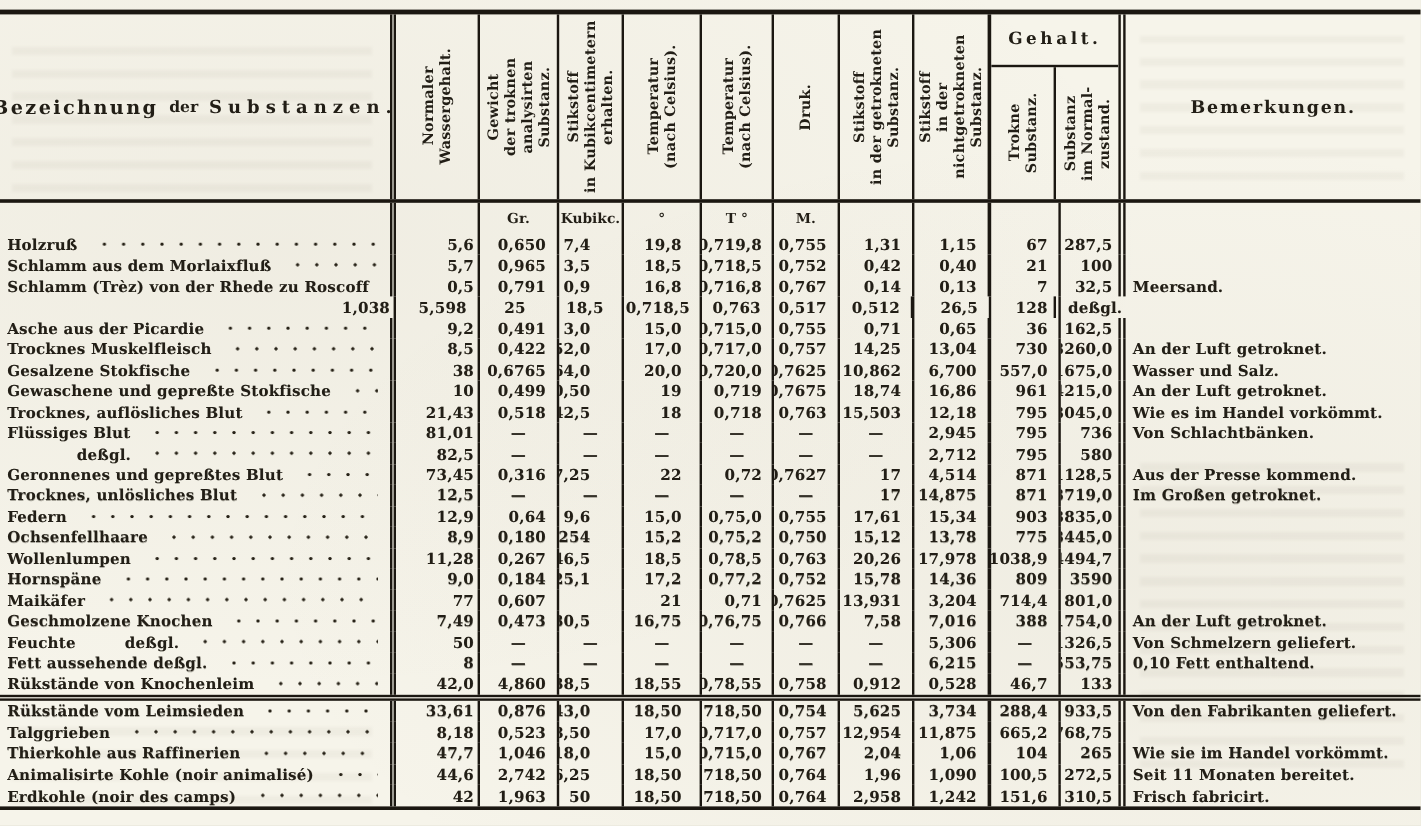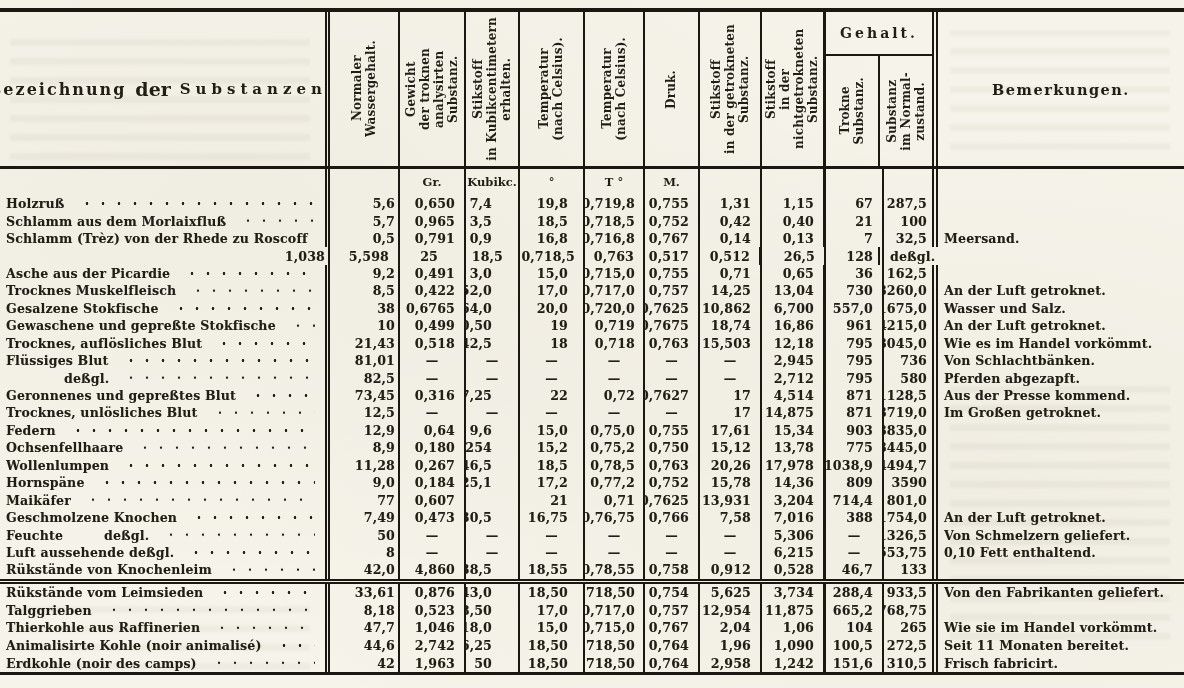--- a/index.html
+++ b/index.html
@@ -38,21 +38,21 @@
   .col-name{border-right:5px double #1b1711;}
   .col-1,.col-2,.col-3,.col-4,.col-5,.col-6,.col-7{border-right:2px solid #1b1711;}
   .col-8{border-right:3px solid #1b1711;}
   .col-9{border-right:2px solid #1b1711;}
   .col-10{border-right:6px double #1b1711;}
 
   
   .header-row{height:154px;border-bottom:3px solid #1b1711;}
   .h-name{display:flex;align-items:center;justify-content:center;gap:9px;}
   .bez1{font-size:16px;letter-spacing:2px;}
-  .bez2{font-size:19px;}
+  .bez2{font-size:13px;}
   .bez3{font-size:15px;letter-spacing:5px;}
   .rot{display:flex;align-items:center;justify-content:center;}
   .rtxt{
     writing-mode:vertical-rl;transform:rotate(180deg);
     white-space:pre-line;text-align:center;
     font-size:12px;line-height:1.18;letter-spacing:.2px;max-height:148px;
   }
   .gehalt-group{grid-column:10 / span 2;display:flex;flex-direction:column;border-right:6px double #1b1711;}
   .gehalt-label{height:42px;border-bottom:2px solid #1b1711;display:flex;align-items:center;justify-content:center;font-size:14px;letter-spacing:3px;}
   .gehalt-subs{flex:1;display:flex;}
@@ -351,21 +351,20 @@
           <div class="num col-1">82,5</div>
           <div class="num col-2 dash">—</div>
           <div class="num col-3 dash">—</div>
           <div class="num col-4 dash">—</div>
           <div class="num col-5 dash">—</div>
           <div class="num col-6 dash">—</div>
           <div class="num col-7 dash">—</div>
           <div class="num col-8">2,712</div>
           <div class="num col-9">795</div>
           <div class="num col-10">580</div>
-          <div class="cell-rem col-rem">Pferden abgezapft.</div>
         </div>
         <div class="grid trow">
           <div class="cell-name col-name">
             <span>Geronnenes und gepreßtes Blut</span>
             <span class="leader"></span>
           </div>
           <div class="num col-1">73,45</div>
           <div class="num col-2">0,316</div>
           <div class="num col-3">47,25</div>
           <div class="num col-4">22</div>
@@ -508,21 +507,21 @@
           <div class="num col-5 dash">—</div>
           <div class="num col-6 dash">—</div>
           <div class="num col-7 dash">—</div>
           <div class="num col-8">5,306</div>
           <div class="num col-9 dash">—</div>
           <div class="num col-10">1326,5</div>
           <div class="cell-rem col-rem">Von Schmelzern geliefert.</div>
         </div>
         <div class="grid trow">
           <div class="cell-name col-name">
-            <span>Luft aussehende deßgl.</span>
+            <span>Fett aussehende deßgl.</span>
             <span class="leader"></span>
           </div>
           <div class="num col-1">8</div>
           <div class="num col-2 dash">—</div>
           <div class="num col-3 dash">—</div>
           <div class="num col-4 dash">—</div>
           <div class="num col-5 dash">—</div>
           <div class="num col-6 dash">—</div>
           <div class="num col-7 dash">—</div>
           <div class="num col-8">6,215</div>

